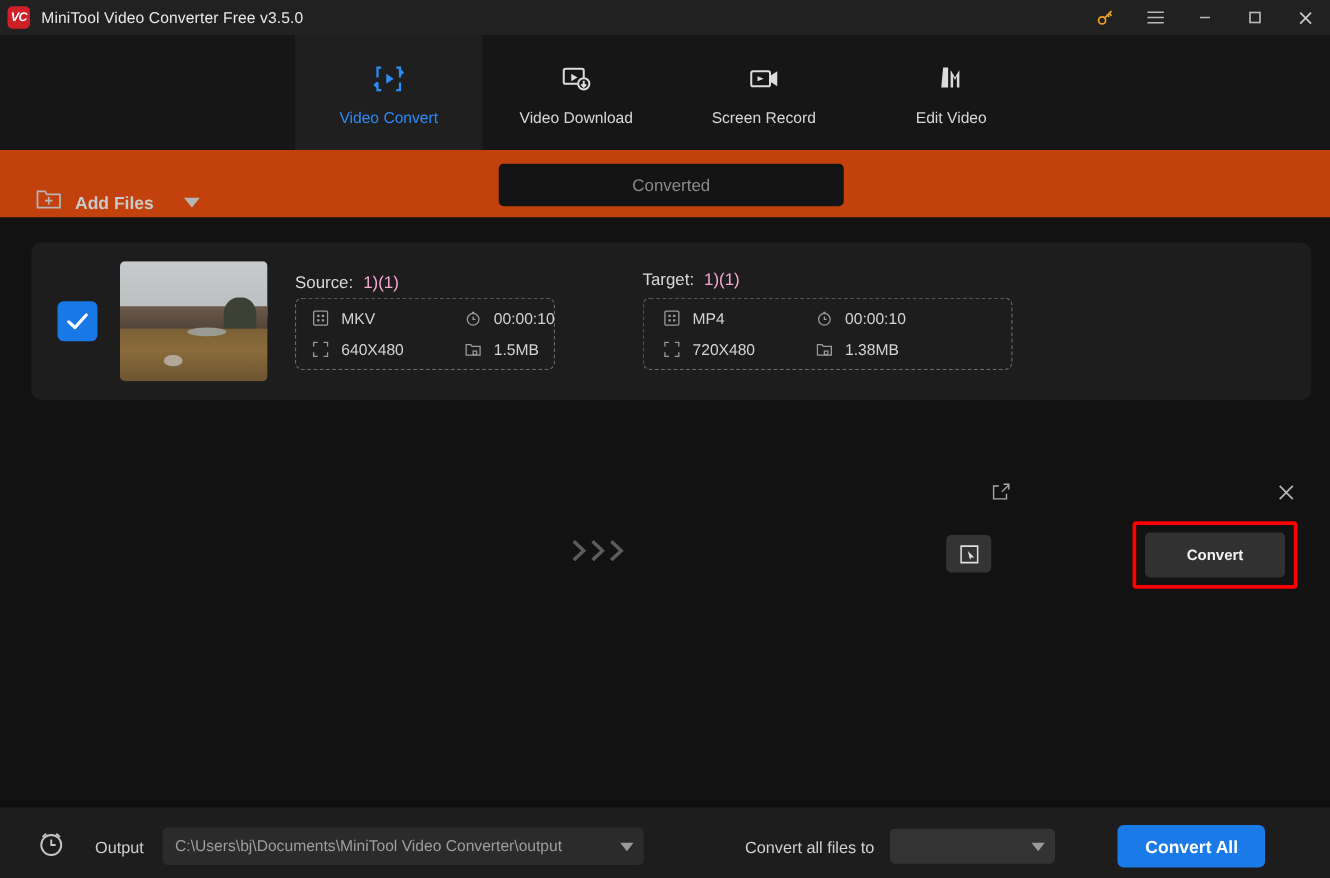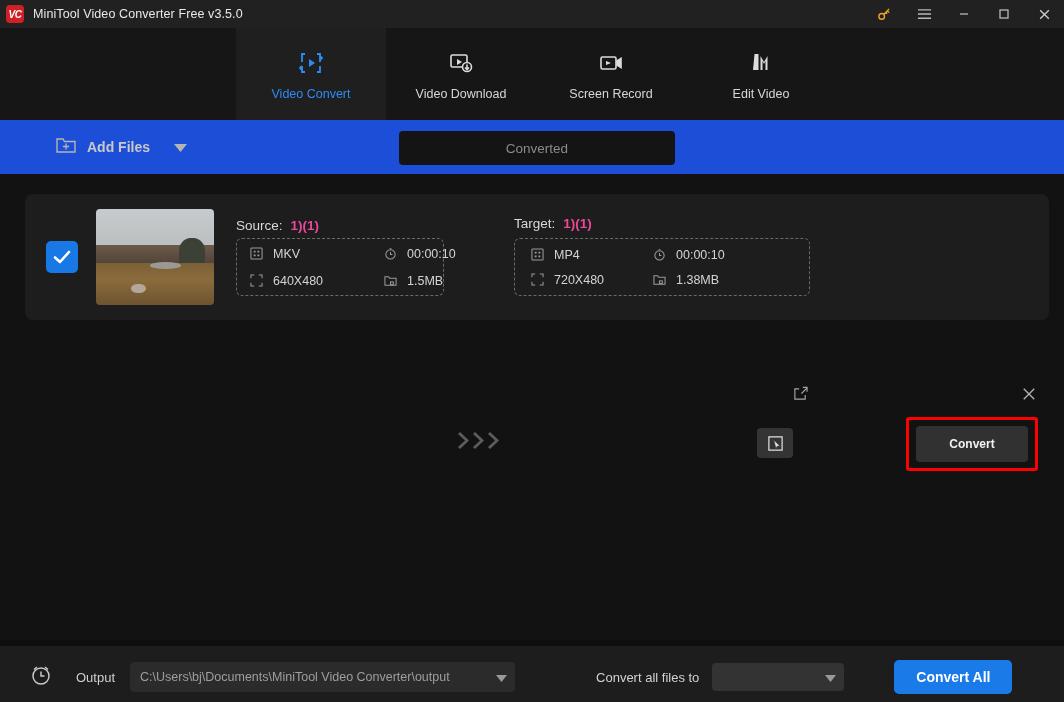--- a/index.html
+++ b/index.html
@@ -45,22 +45,22 @@
     width: 150px; display: flex; flex-direction: column;
     align-items: center; justify-content: center; gap: 9px;
     color: #d7d7d7; font-size: 12.5px;
   }
   .nav-item.active { background: #1f1f1f; color: #2c8cf5; }
   .nav-icon { height: 30px; display: flex; align-items: center; justify-content: center; }
 
   
   .toolbar {
     position: absolute; left: 0; top: 120px; width: 1064px; height: 54px;
-    background: #1d4ed8;
-    display: flex; align-items: center; padding-left: 27px;
+    background: #c2410c;
+    display: flex; align-items: flex-end;
   }
   .add-files {
     display: flex; align-items: center; gap: 10px; margin-left: 28px;
     color: #c3c3c3;
   }
   .add-files .label { font-size: 14px; font-weight: bold; color: #c9c9c9; }
   .add-caret { margin-left: 14px; }
 
   .segmented {
     position: absolute; left: 399px; top: 131px;
@@ -114,21 +114,21 @@
   }
   .thumb .rock {
     position: absolute; left: 30%; bottom: 12%; width: 12%; height: 10%;
     background: #b3a799; border-radius: 50%;
   }
 
   .panel-label {
     position: absolute; font-size: 13.5px; color: #d9d9d9;
   }
   .panel-label b { font-weight: normal; }
-  .panel-label span { color: #ec4899; margin-left: 8px; font-weight: bold; }
+  .panel-label span { color: #f9a8d4; margin-left: 8px; font-weight: normal; }
 
   .spec-box {
     position: absolute; border: 1px dashed #6a6a6a; border-radius: 6px;
     display: grid; grid-template-columns: 122px auto;
     align-content: center; row-gap: 10px;
     padding: 10px 12px;
   }
   .spec {
     display: flex; align-items: center; gap: 9px;
     font-size: 12.5px; color: #d4d4d4;
@@ -319,21 +319,21 @@
       <div class="field"></div>
       <div class="water"></div>
       <div class="rock"></div>
     </div>
   </div>
 
   <div class="panel-label" style="left:236px; top:44px;">
     <b>Source:</b><span>1)(1)</span>
   </div>
 
-  <div class="spec-box src-box" style="top:64px;gap:12px;">
+  <div class="spec-box src-box" style="top:64px;">
     <div class="spec">
       <span class="ico">
         <svg width="13" height="13" viewBox="0 0 14 14" fill="none" stroke="#9b9b9b" stroke-width="1.1">
           <rect x="1" y="1" width="12" height="12" rx="1"></rect>
             <path d="M4 4h2v2H4zM8 4h2v2H8zM4 8h2v2H4zM8 8h2v2H8z" fill="#9b9b9b" stroke="none"></path>
         </svg>
       </span>
       <span>MKV</span>
     </div>
     <div class="spec">

